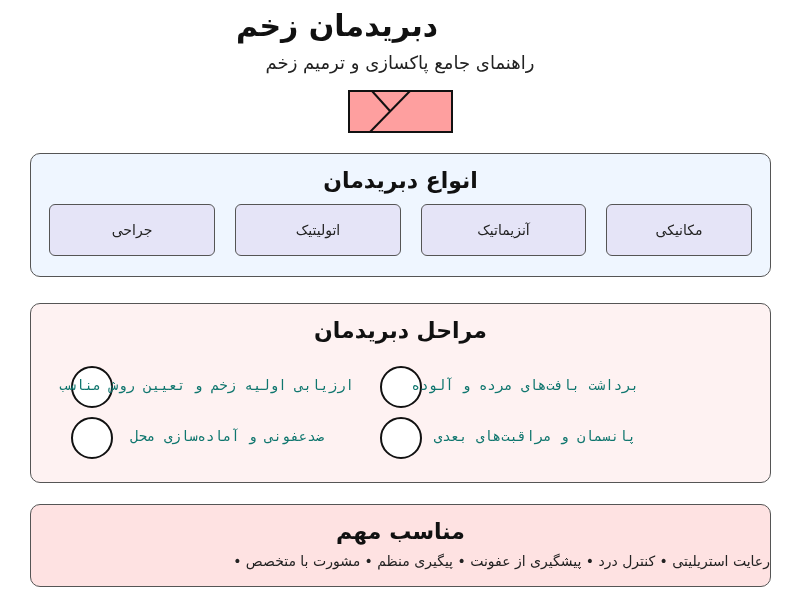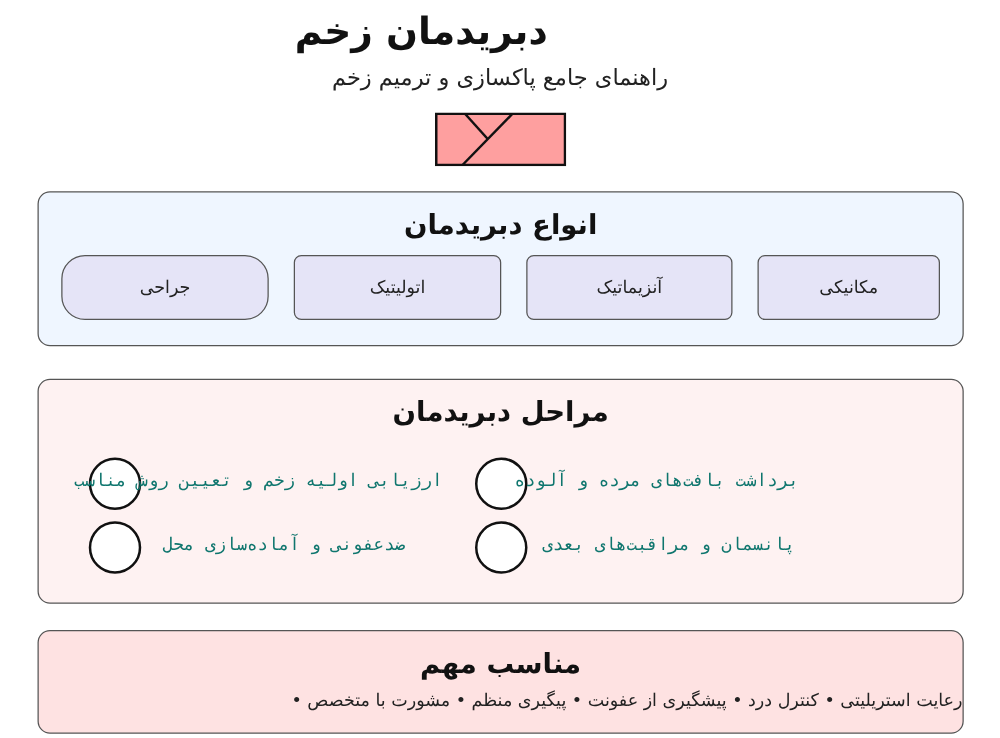--- a/index.html
+++ b/index.html
@@ -30,21 +30,21 @@
   <rect x="1" y="1" width="103" height="41" fill="#fe9f9f" stroke="#111" stroke-width="2"></rect>
   <line x1="24" y1="1" x2="42" y2="21" stroke="#111" stroke-width="2"></line>
   <line x1="62" y1="1" x2="22" y2="42" stroke="#111" stroke-width="2"></line>
 </svg>
 
 <div class="abs panel panel-types">
   <div class="panel-title" style="top:14px;">انواع دبریدمان</div>
   <div class="type-btn" style="right:18px; width:146px;">مکانیکی</div>
   <div class="type-btn" style="right:184px; width:165px;">آنزیماتیک</div>
   <div class="type-btn" style="right:369px; width:166px;">اتولیتیک</div>
-  <div class="type-btn" style="right:555px; width:166px;border-radius:19px;">جراحی</div>
+  <div class="type-btn" style="right:555px; width:166px;">جراحی</div>
 </div>
 
 <div class="abs panel panel-steps">
   <div class="panel-title" style="top:14px;">مراحل دبریدمان</div>
 
   <div class="step-circle" style="left:349px; top:62px;"></div>
   <div class="step-text" style="right:131px; top:73px;">برداشت بافت‌های مرده و آلوده</div>
 
   <div class="step-circle" style="left:40px; top:62px;"></div>
   <div class="step-text" style="right:416px; top:73px;">ارزیابی اولیه زخم و تعیین روش مناسب</div>

